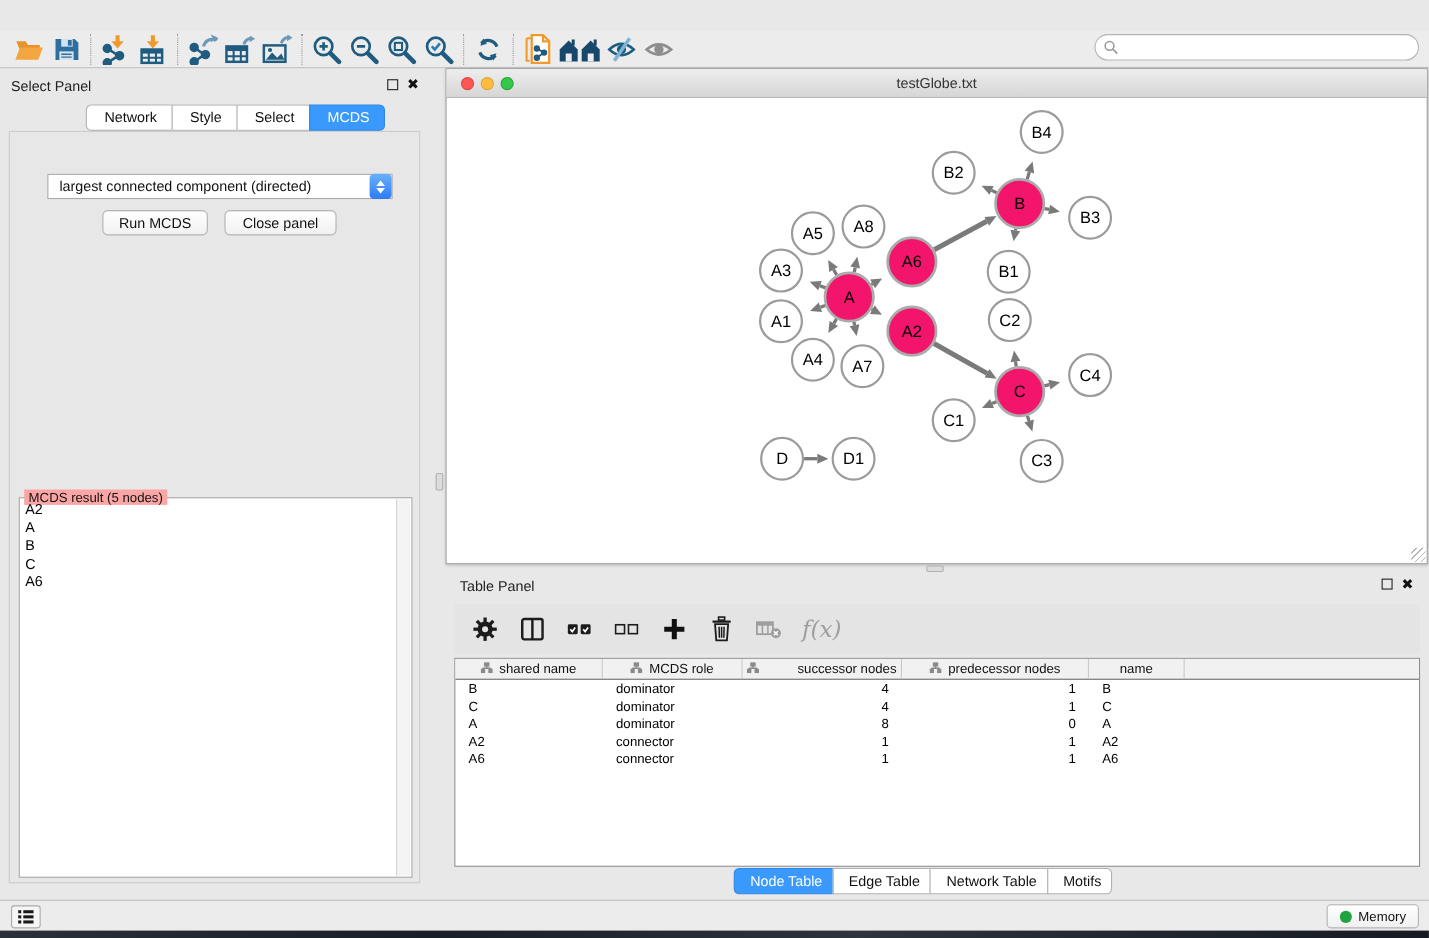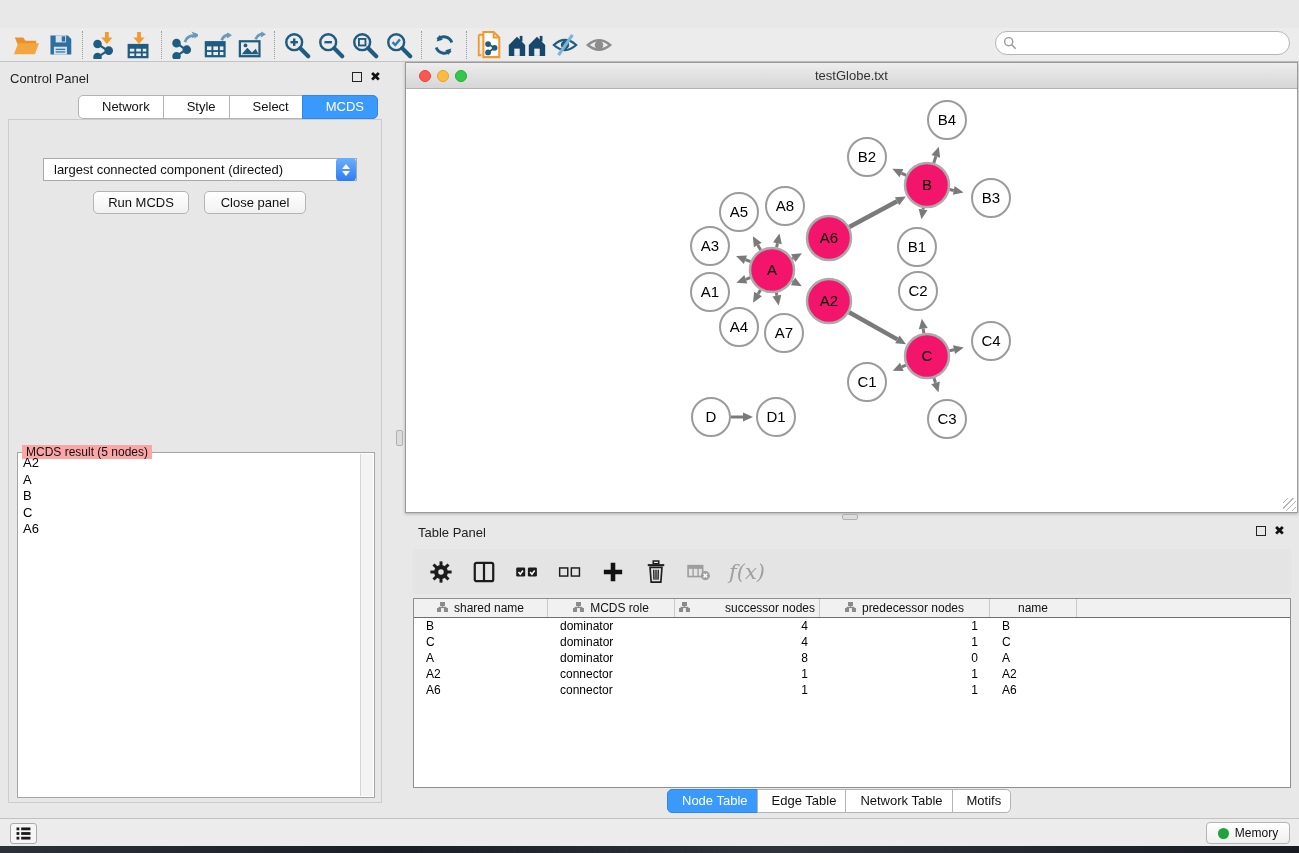--- a/index.html
+++ b/index.html
@@ -26,21 +26,21 @@
   .searchbox input { border:none; outline:none; flex:1; font-size:12px; background:transparent; margin-left:5px; }
 
   
   .cp-title { position:absolute; left:10px; top:71px; font-size:13px; color:#222; }
   .panel-icons { position:absolute; display:flex; gap:8px; align-items:center; }
   .cp-icons { left:352px; top:72px; }
   .float-ico { width:10px; height:10px; border:1.6px solid #222; display:inline-block; }
   .close-ico { font-size:13px; font-weight:bold; color:#111; line-height:10px; }
   .seg-tabs { position:absolute; display:flex; }
   .cp-tabs { left:78px; top:95px; }
-  .seg-tab { font-size:13px; color:#111; background:#fff; border:1px solid #b3b3b3; padding:3px 13px 4px 23px; margin-left:-1px; }
+  .seg-tab { font-size:13px; color:#111; background:#fff; border:1px solid #b3b3b3; padding:3px 13px 4px 16px; margin-left:-1px; }
   .seg-tab:first-child { border-radius:5px 0 0 5px; margin-left:0; }
   .seg-tab:last-child { border-radius:0 5px 5px 0; }
   .seg-tab.active { background:#3a99fc; border-color:#2f87e8; color:#fff; }
   .cp-content { position:absolute; left:8px; top:119px; width:374px; height:684px;
     background:#e7e7e7; border:1px solid #cccccc; }
   .opt-label { position:absolute; left:0; width:374px; top:17px; text-align:center; font-size:13px; color:#111; }
   .combo { position:absolute; left:34px; top:38px; width:314px; height:23px; background:#fff;
     border:1px solid #a9a9a9; border-radius:0; font-size:13px; color:#111; display:flex; align-items:center; padding-left:10px; }
   .combo .stepper { position:absolute; right:0; top:-1px; width:20px; height:23px; border-radius:4px;
     background:linear-gradient(#69b1fb,#2e7bf6); display:flex; flex-direction:column; align-items:center; justify-content:center; gap:2px; }
@@ -265,21 +265,21 @@
     </div>
     <div class="searchbox">
       <svg width="14" height="14" viewBox="0 0 16 16">
           <circle cx="6.5" cy="6.5" r="4.6" fill="none" stroke="#9a9a9a" stroke-width="1.6"></circle>
           <line x1="10" y1="10" x2="14.5" y2="14.5" stroke="#9a9a9a" stroke-width="1.8"></line>
         </svg>
       <input type="text" placeholder="" style="">
     </div>
   </div>
 
-  <div class="cp-title">Control Panel</div>
+  <div class="cp-title">Select Panel</div>
   <div class="panel-icons cp-icons">
     <span class="float-ico"></span>
     <span class="close-ico">✖</span>
   </div>
   <div class="seg-tabs cp-tabs">
     <div class="seg-tab">Network</div>
     <div class="seg-tab">Style</div>
     <div class="seg-tab">Select</div>
     <div class="seg-tab active">MCDS</div>
   </div>

